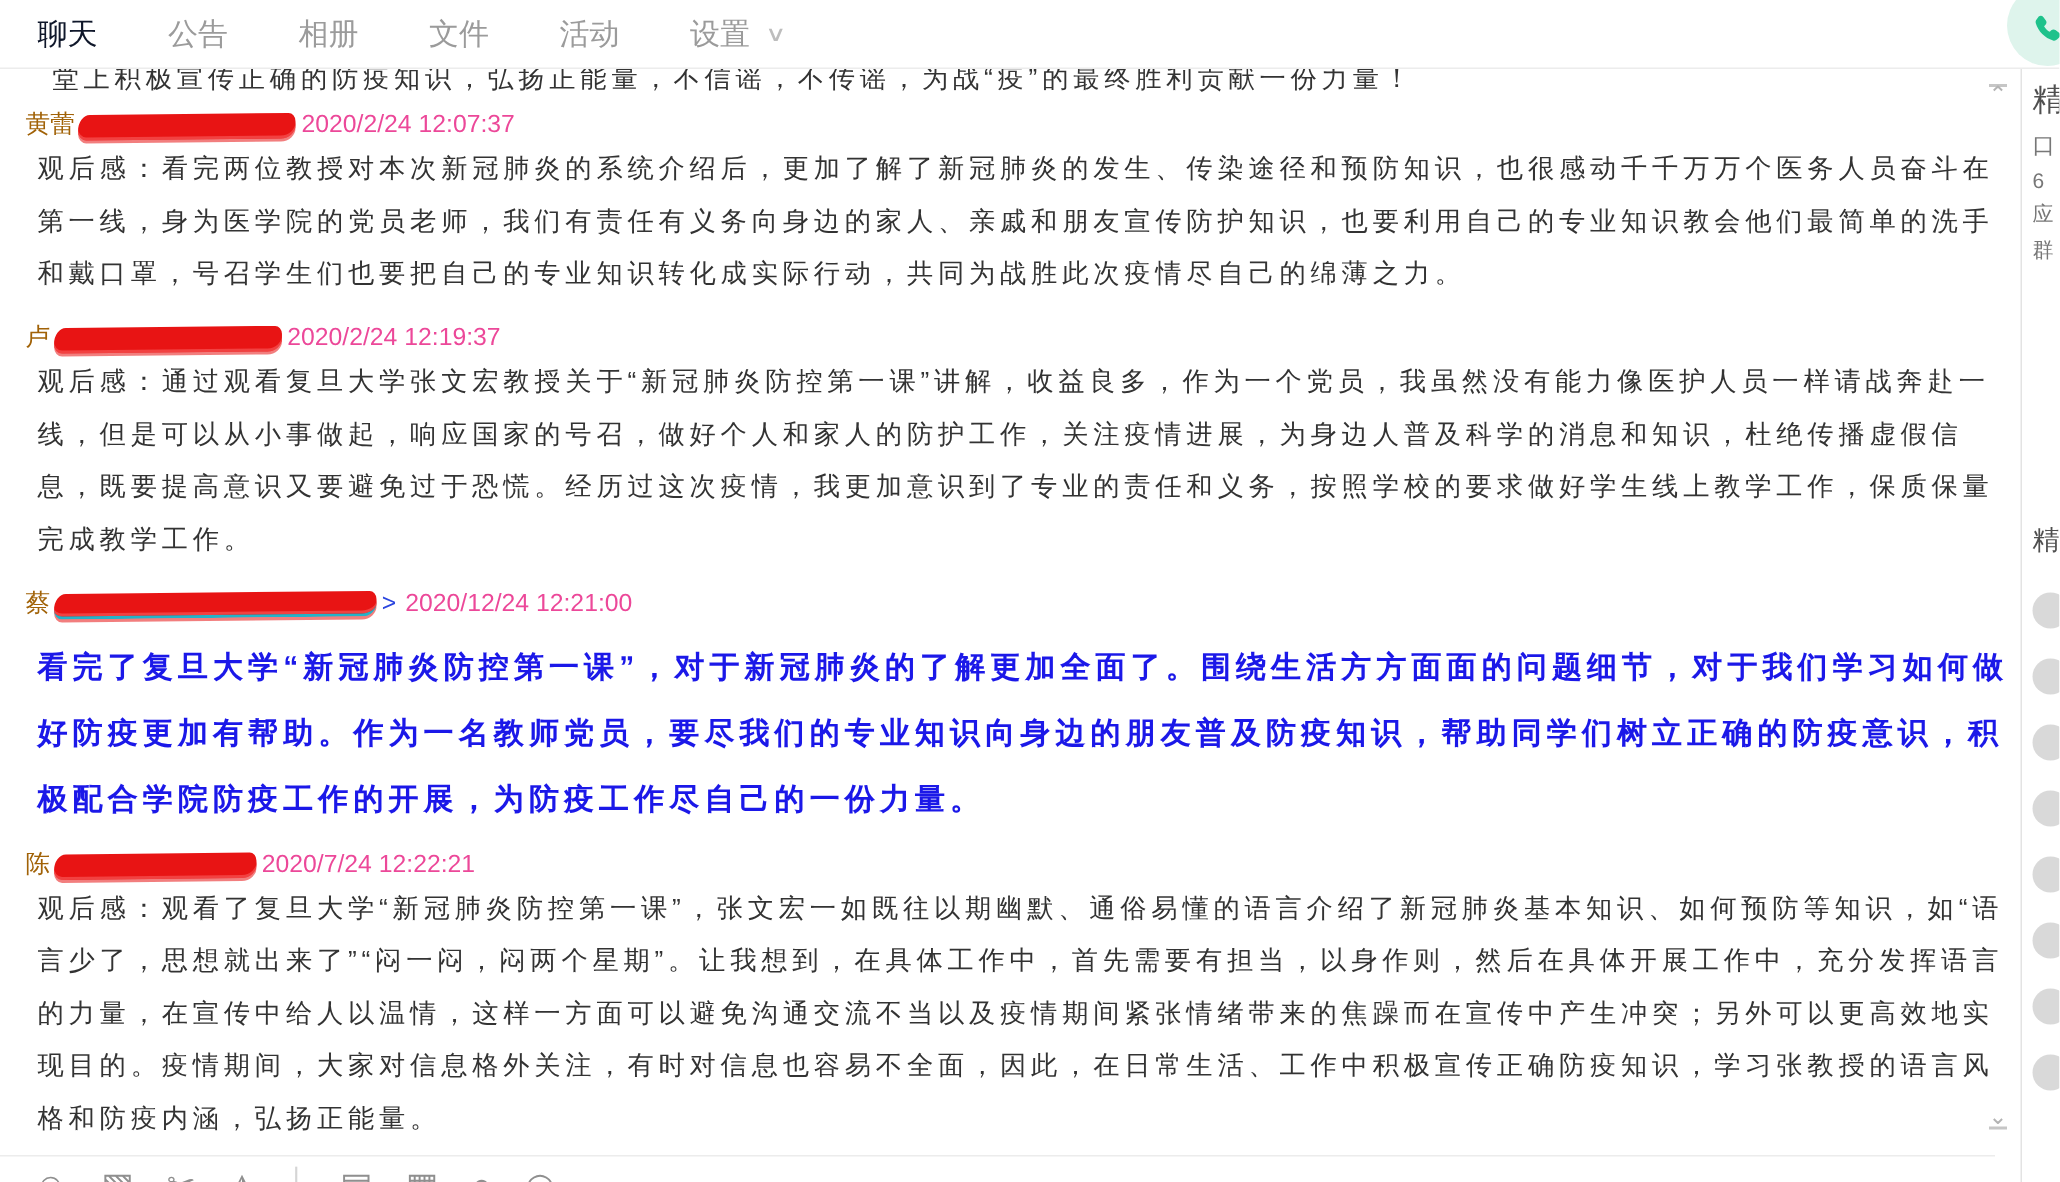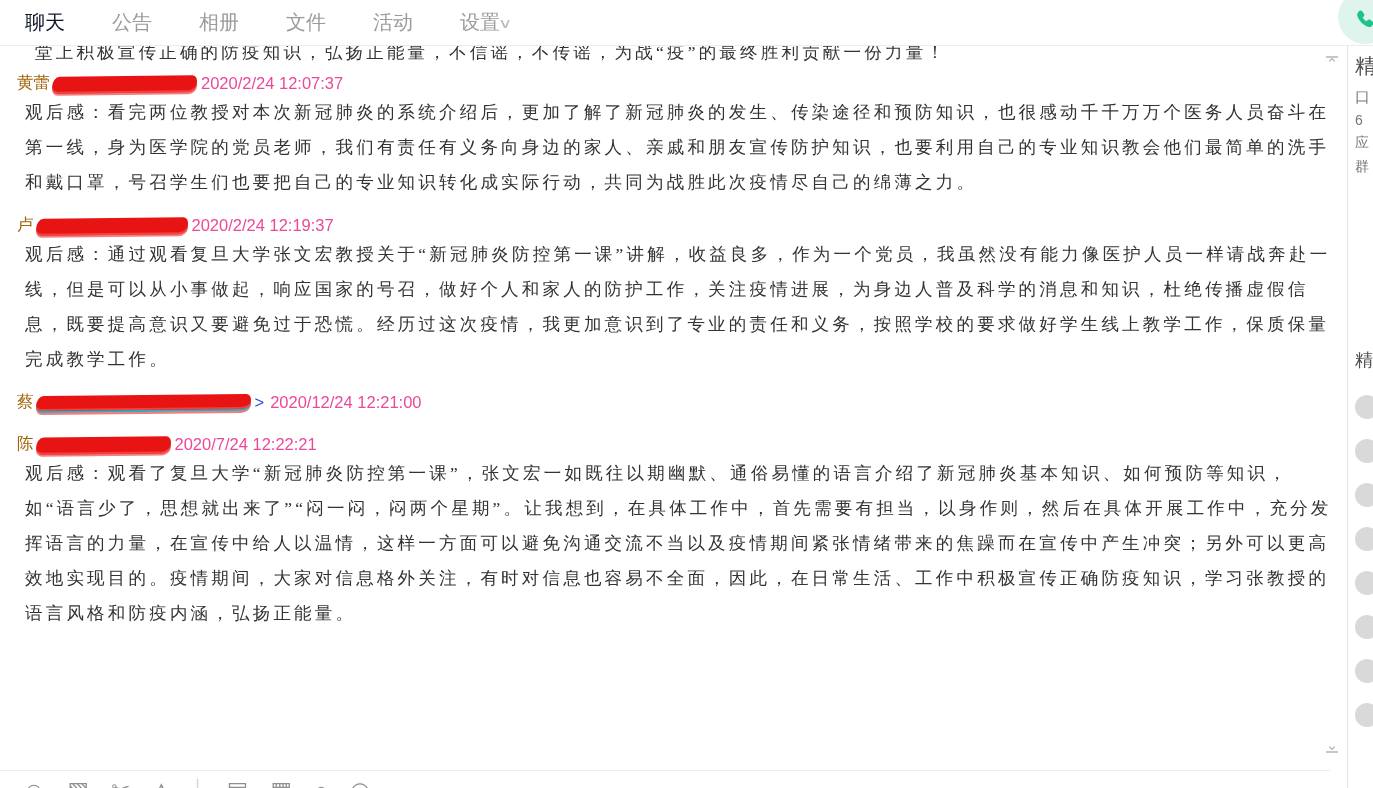--- a/index.html
+++ b/index.html
@@ -6,36 +6,36 @@
   html,body { width:1373px; height:788px; overflow:hidden; background:#fff;
     font-family:"Liberation Sans","DejaVu Sans",sans-serif; }
   body { position:relative; }
 
   
   .topnav { position:absolute; left:0; top:0; width:1373px; height:46px;
     border-bottom:1px solid #ececec; display:flex; align-items:center; background:#fff; z-index:5; }
   .tab { font-size:20px; color:#9b9b9b; margin-left:47px; cursor:pointer; white-space:nowrap; }
   .tab:first-child { margin-left:25px; }
   .tab.active { color:#0f172a; }
-  .tab-settings { display:flex; align-items:center; gap:0; }
+  .tab-settings { display:flex; align-items:center; gap:12px; }
   .chev { color:#bdbdbd; font-size:14px; transform:scaleX(1.4); display:inline-block; }
 
   .call-btn { position:absolute; left:1338px; top:-10px; width:54px; height:54px;
     border-radius:50%; background:#def4ec; display:flex; align-items:center; justify-content:center; }
   .call-btn svg { width:26px; height:26px; margin-top:8px; }
 
   
   .chat { position:absolute; left:0; top:46px; width:1347px; height:724px; overflow:hidden; background:#fff; }
   .chat-inner { padding:0 18px 0 25px; }
 
   .partial-line { height:25px; overflow:hidden; position:relative; }
   .partial-line p { position:absolute; top:-11px; left:10px; }
 
   .msg-text { width:1312px; font-size:17.5px; letter-spacing:3.2px; line-height:35px;
-    color:#333; text-align:left; word-break:break-all;font-family:Liberation Serif, serif; }
+    color:#333; text-align:left; word-break:break-all; }
   .msg-text.blue { font-size:20px; letter-spacing:3.4px; line-height:44px; font-weight:bold;
     color:#1b18e8; width:1316px; }
 
   .msg-header { margin-left:-8px; height:24px; display:flex; align-items:center;
     font-size:16.5px; color:#2b46df; white-space:nowrap; }
   .sender { color:#a16207; cursor:pointer; }
   .scribble { display:inline-block; height:17px; background:#e81414; margin:0 4px -3px 2px;
     border-radius:9px 5px 11px 6px / 12px 6px 10px 7px; transform:rotate(-0.6deg);
     box-shadow:0 2px 0 rgba(232,20,20,.55), inset 0 -2px 0 rgba(255,120,120,.45); }
   .scribble.email { border-bottom:2px solid #23b3c9; }
@@ -111,20 +111,21 @@
 
     <div class="gap-md"></div>
 
     <div class="msg-header">
       <span class="sender">蔡</span>
       <span class="scribble email" style="width:215px"></span>
       <span class="hdr-suffix">&gt; </span>
       <span class="timestamp">2020/12/24 12:21:00</span>
     </div>
     <div class="gap-sm"></div>
+    <p class="msg-text blue">看完了复旦大学“新冠肺炎防控第一课”，对于新冠肺炎的了解更加全面了。围绕生活方方面面的问题细节，对于我们学习如何做好防疫更加有帮助。作为一名教师党员，要尽我们的专业知识向身边的朋友普及防疫知识，帮助同学们树立正确的防疫意识，积极配合学院防疫工作的开展，为防疫工作尽自己的一份力量。</p>
     <div class="gap-sm"></div>
 
     <div class="msg-header">
       <span class="sender">陈</span>
       <span class="scribble" style="width:135px"></span>
       <span class="timestamp">2020/7/24 12:22:21</span>
     </div>
     <p class="msg-text">观后感：观看了复旦大学“新冠肺炎防控第一课”，张文宏一如既往以期幽默、通俗易懂的语言介绍了新冠肺炎基本知识、如何预防等知识，如“语言少了，思想就出来了”“闷一闷，闷两个星期”。让我想到，在具体工作中，首先需要有担当，以身作则，然后在具体开展工作中，充分发挥语言的力量，在宣传中给人以温情，这样一方面可以避免沟通交流不当以及疫情期间紧张情绪带来的焦躁而在宣传中产生冲突；另外可以更高效地实现目的。疫情期间，大家对信息格外关注，有时对信息也容易不全面，因此，在日常生活、工作中积极宣传正确防疫知识，学习张教授的语言风格和防疫内涵，弘扬正能量。</p>
 
   </div>

